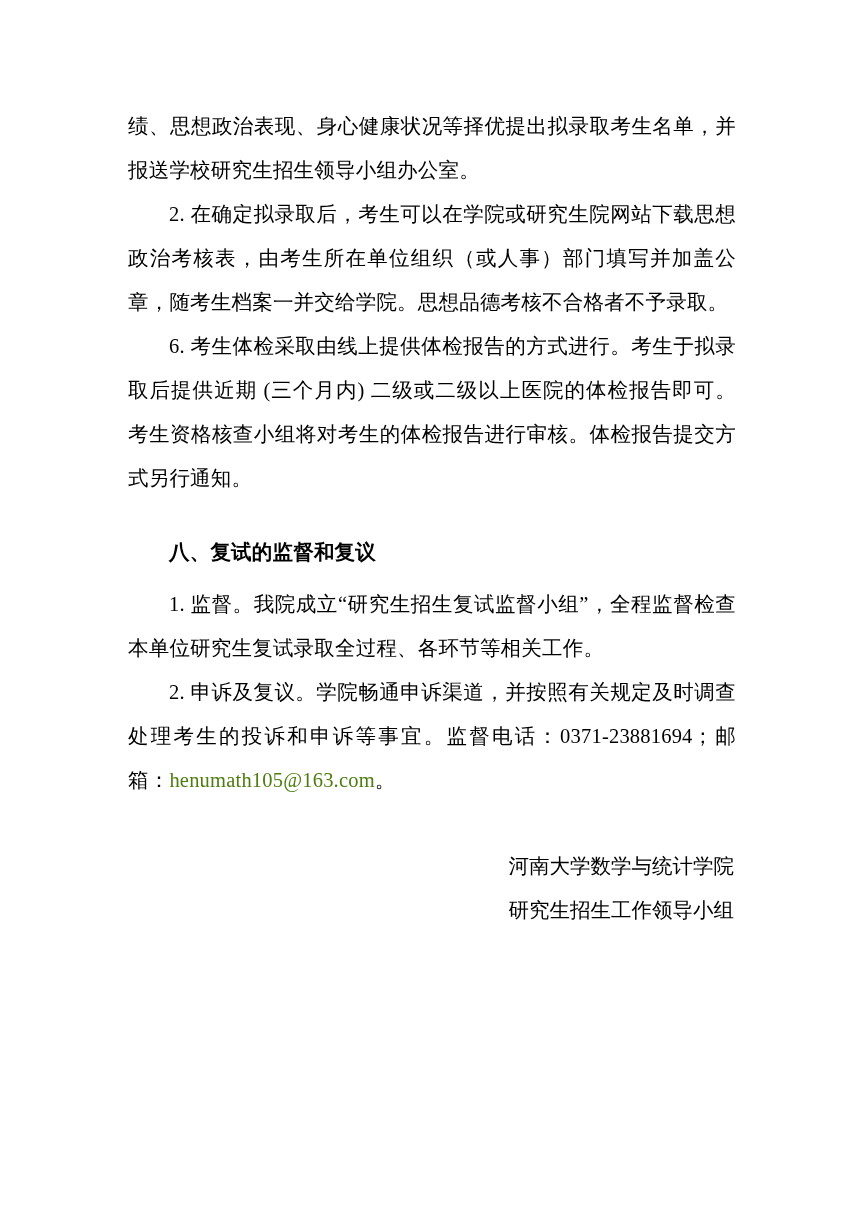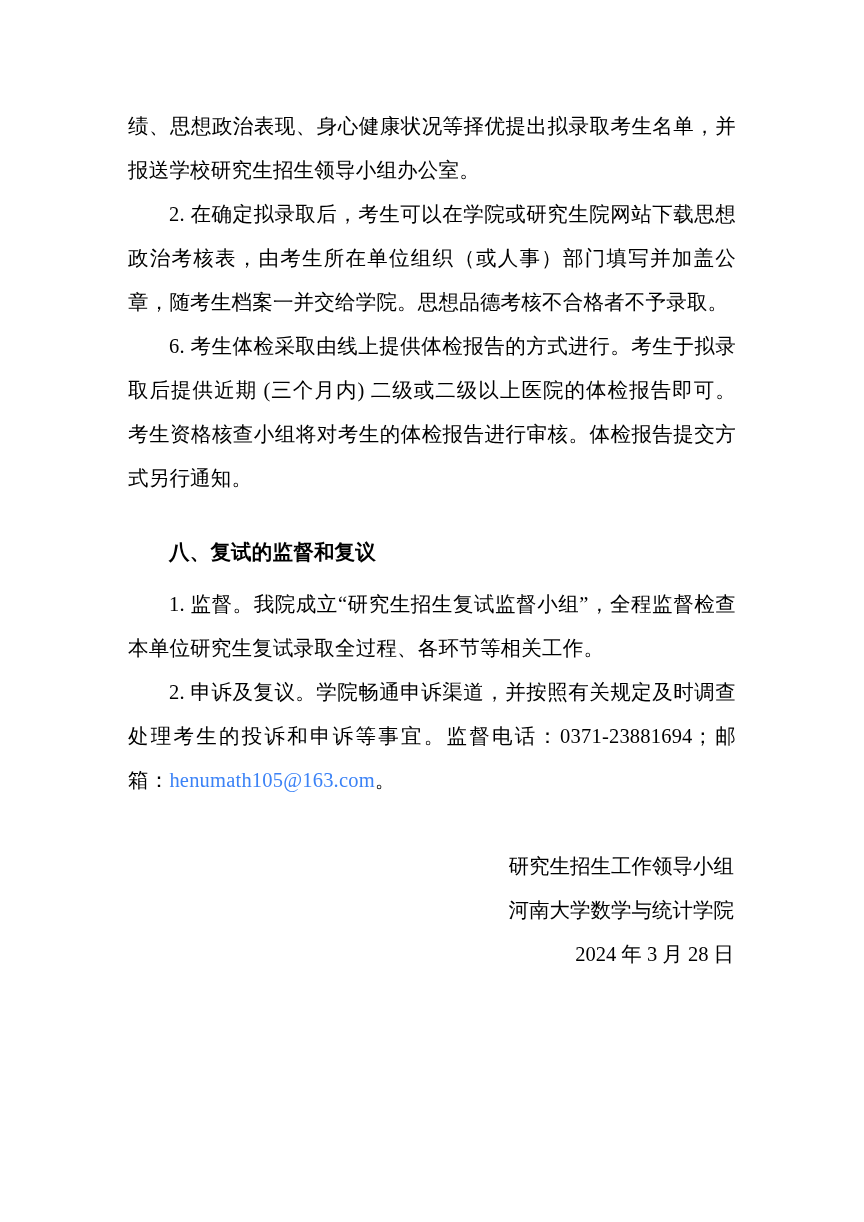--- a/index.html
+++ b/index.html
@@ -39,21 +39,21 @@
   }
   .heading {
     margin-top: 30px;
     margin-bottom: 8px;
     text-indent: 41px;
     font-size: 20.5px;
     line-height: 44px;
     font-weight: bold;
   }
   .link {
-    color: #3b82f6;
+    color: #4d7c0f;
   }
   .signature {
     margin-top: 42px;
     text-align: right;
     font-size: 20.5px;
     line-height: 44px;
   }
   .signature div {
     padding-right: 2px;
   }
@@ -70,19 +70,18 @@
 
     <p class="indent">6. 考生体检采取由线上提供体检报告的方式进行。考生于拟录取后提供近期 (三个月内) 二级或二级以上医院的体检报告即可。 考生资格核查小组将对考生的体检报告进行审核。体检报告提交方式另行通知。</p>
 
     <p class="heading">八、复试的监督和复议</p>
 
     <p class="indent">1. 监督。我院成立“研究生招生复试监督小组”，全程监督检查本单位研究生复试录取全过程、各环节等相关工作。</p>
 
     <p class="indent"><span>2. 申诉及复议。学院畅通申诉渠道，并按照有关规定及时调查处理考生的投诉和申诉等事宜。监督电话：0371-23881694；邮箱：</span><span class="link">henumath105@163.com</span><span>。</span></p>
 
     <div class="signature">
+      <div>河南大学数学与统计学院</div>
       <div>研究生招生工作领导小组</div>
-      <div>河南大学数学与统计学院</div>
-      <div>2024 年 3 月 28 日</div>
     </div>
 
   </div>
 </div>
 
 </body></html>

